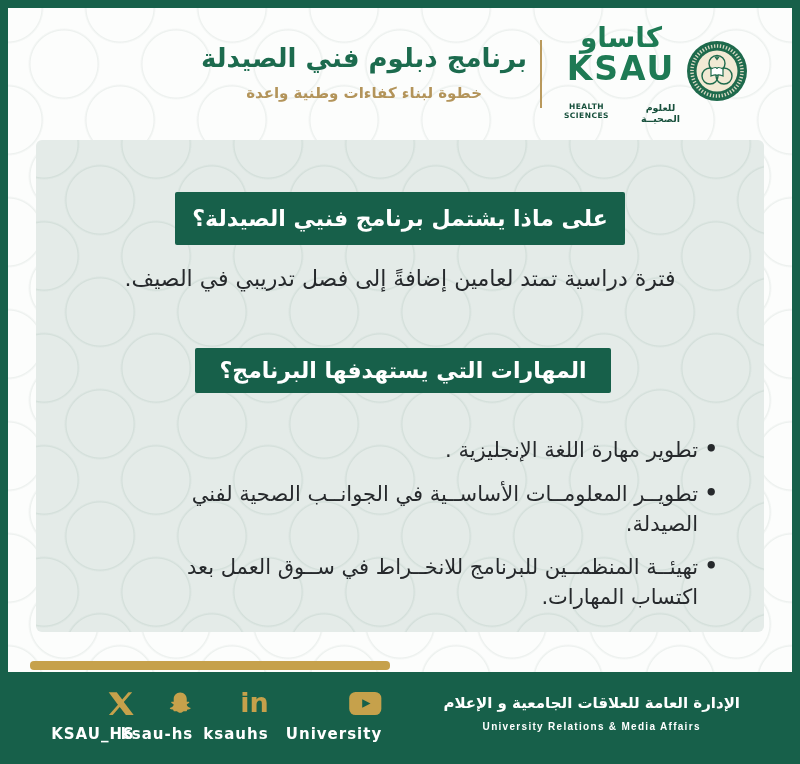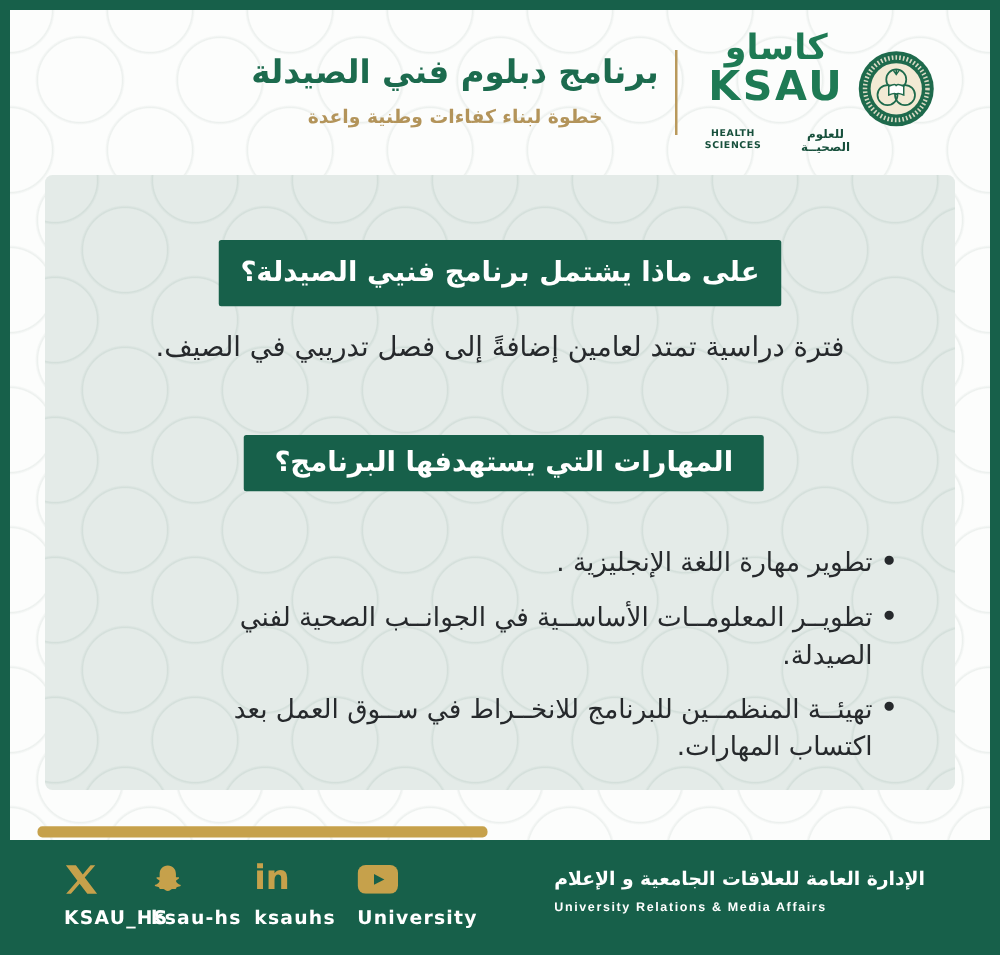--- a/index.html
+++ b/index.html
@@ -76,29 +76,29 @@
   }
 
   
   .gold-bar {
     position:absolute; left:30px; top:661px; width:360px; height:9px;
     background:#c6a14b; border-radius:4px;
   }
   .footer { position:absolute; left:0; right:0; bottom:0; height:92px; background:#17604a; }
 
   .social { position:absolute; top:16px; transform:translateX(-50%); text-align:center; color:#fff; }
-  .social .icon { height:30px; display:flex; align-items:center; justify-content:flex-start; }
+  .social .icon { height:30px; display:flex; align-items:center; justify-content:flex-end; }
   .social .handle { margin-top:7px; font-size:15px; font-weight:bold; letter-spacing:1px; white-space:nowrap; }
   .s-x   { left:67px;margin-left:26px; }
   .s-sc  { left:157px; }
   .s-li  { left:236px; }
   .s-yt  { left:334px; }
   .li-glyph { font-size:27px; font-weight:bold; color:#c6a14b; line-height:28px; font-family:"DejaVu Sans", sans-serif; }
 
-  .dept { position:absolute; right:60px; top:22px; text-align:left; color:#fff; }
+  .dept { position:absolute; right:60px; top:22px; text-align:center; color:#fff; }
   .dept-ar { font-size:15px; font-weight:bold; direction:rtl; }
   .dept-en { margin-top:9px; font-size:10px; font-weight:bold; letter-spacing:1.3px; font-family:"Liberation Sans", sans-serif; }
 </style>
 </head>
 <body>
 
 <div class="poster">
   <div class="inner"></div>
 
   <div class="header-title">

